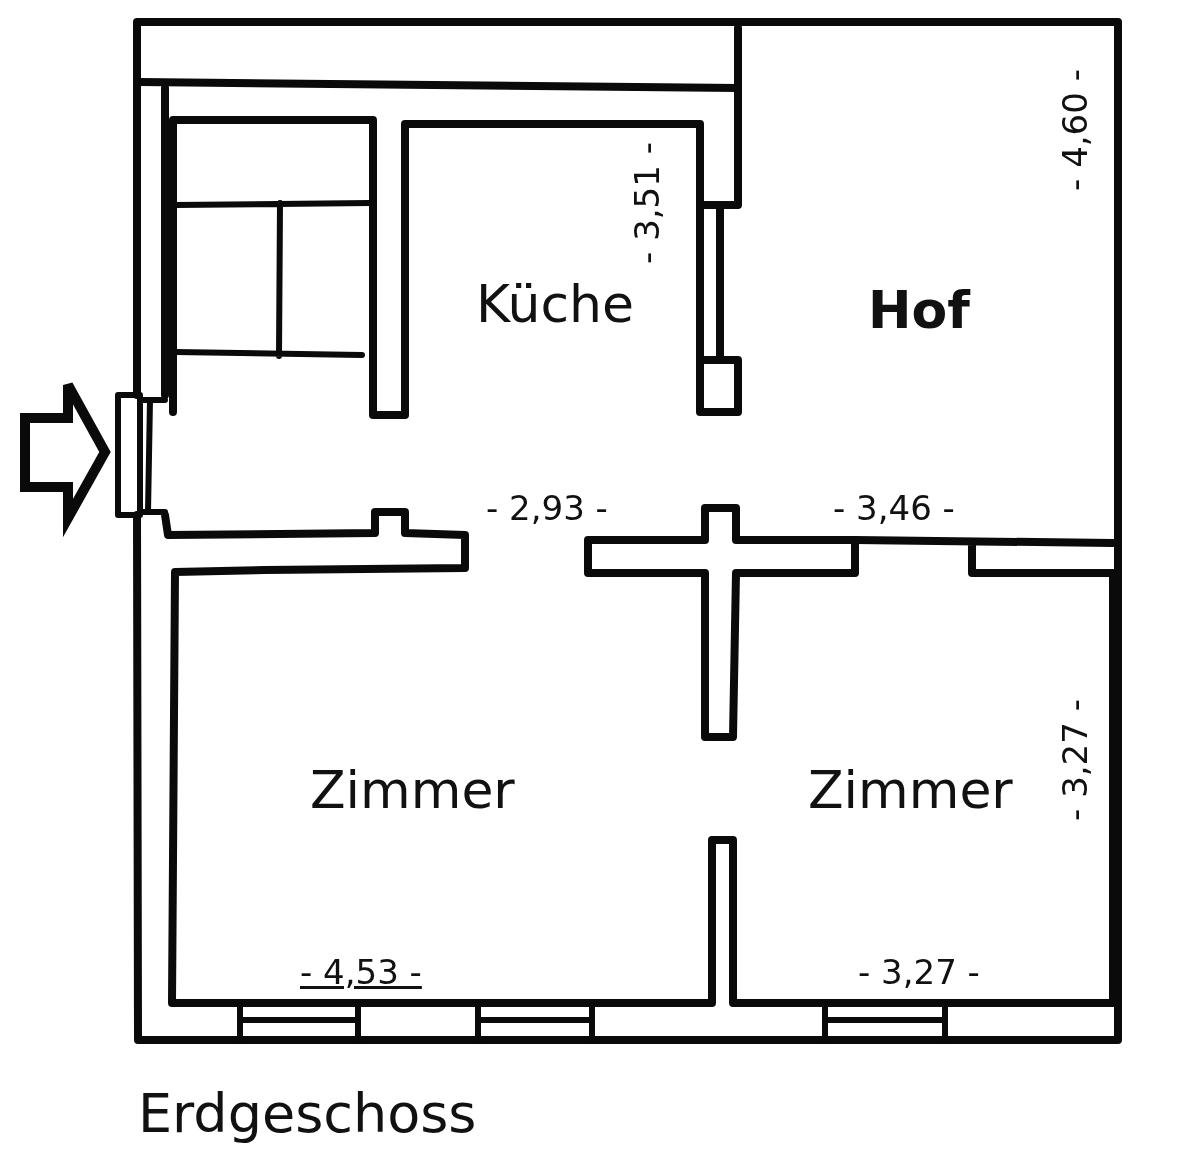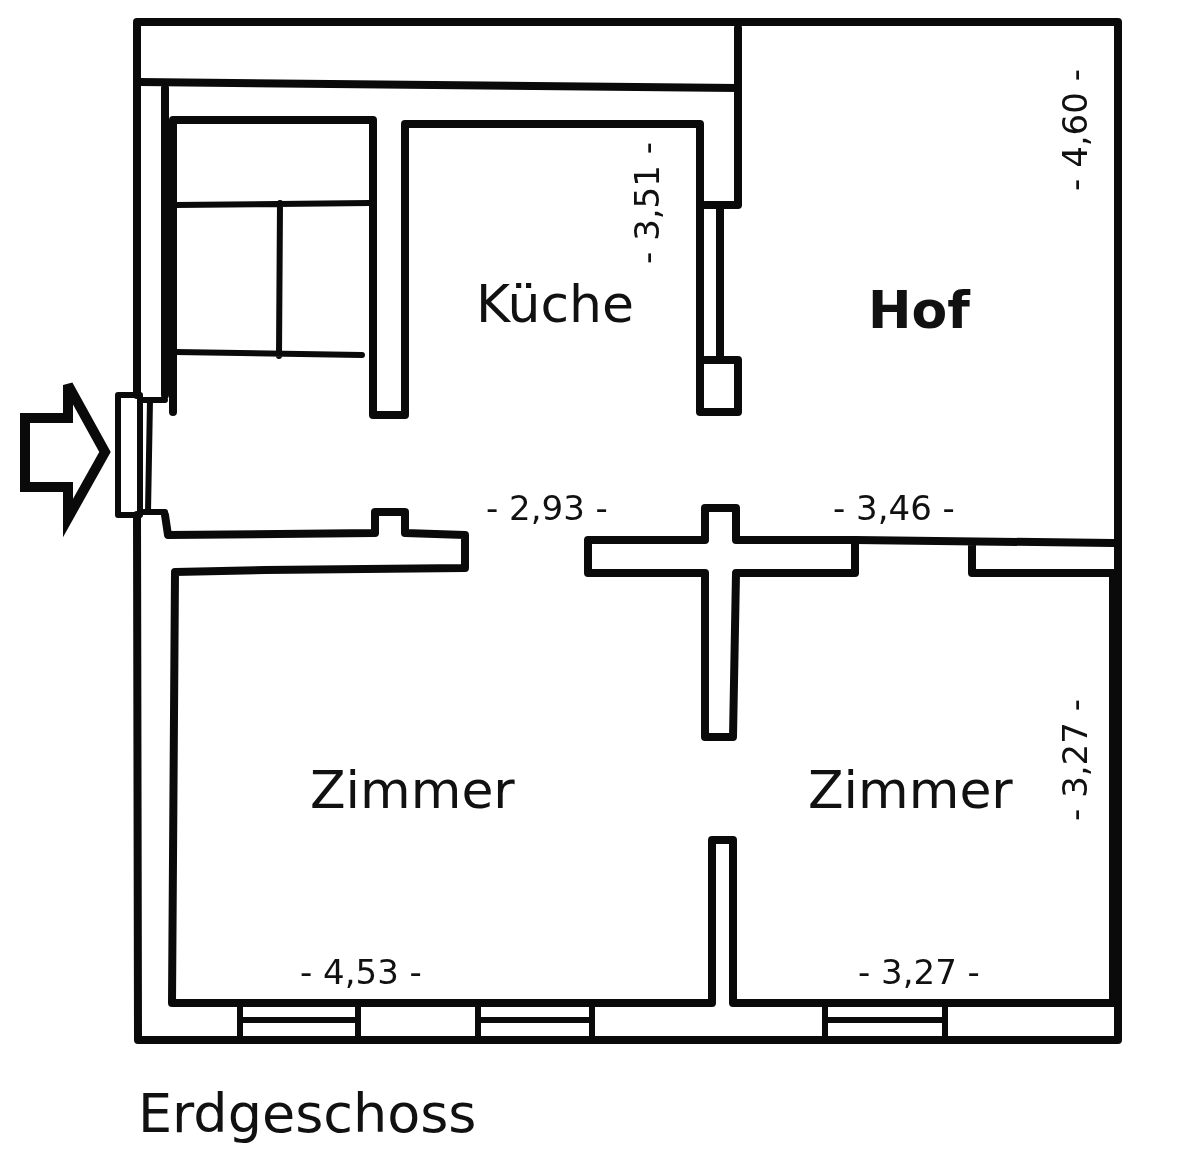--- a/index.html
+++ b/index.html
@@ -45,16 +45,16 @@
 <div class="lbl room" style="left:476px; top:274px;">Küche</div>
 <div class="lbl room" style="left:868px; top:280px;font-weight:bold;">Hof</div>
 <div class="lbl room" style="left:310px; top:760px;">Zimmer</div>
 <div class="lbl room" style="left:808px; top:760px;">Zimmer</div>
 
 <div class="lbl dim vdim" style="left:586px; top:183px;">- 3,51 -</div>
 <div class="lbl dim vdim" style="left:1014px; top:110px;">- 4,60 -</div>
 <div class="lbl dim" style="left:486px; top:488px;">- 2,93 -</div>
 <div class="lbl dim" style="left:796px; top:488px;margin-left:37px;">- 3,46 -</div>
 <div class="lbl dim vdim" style="left:1014px; top:740px;">- 3,27 -</div>
-<div class="lbl dim" style="left:300px; top:952px;">- 4,53 -</div>
+<div class="lbl dim" style="left:300px; top:952px;text-decoration:underline;">- 4,53 -</div>
 <div class="lbl dim" style="left:858px; top:952px;">- 3,27 -</div>
 
 <div class="lbl title" style="left:138px; top:1082px;">Erdgeschoss</div>
 
 </body></html>

